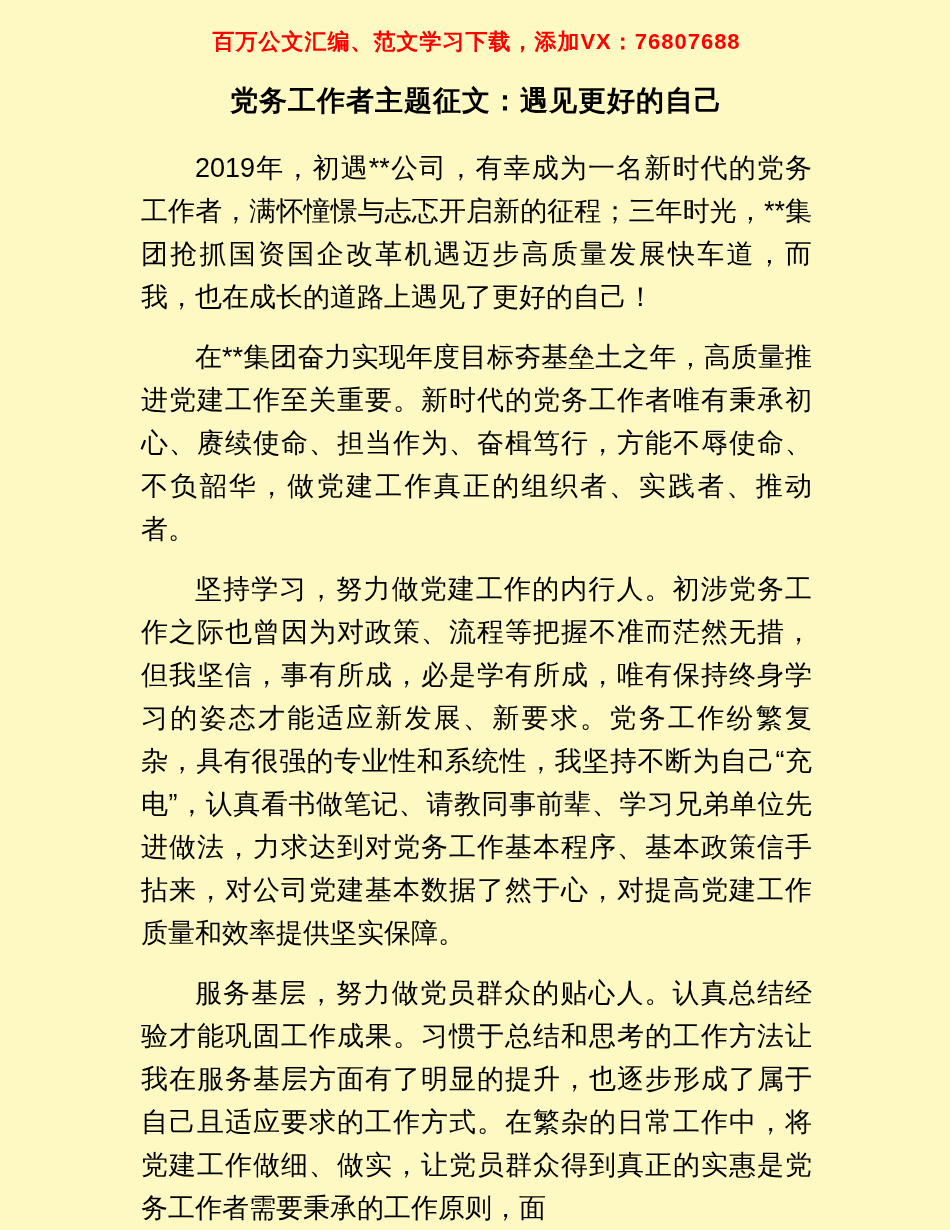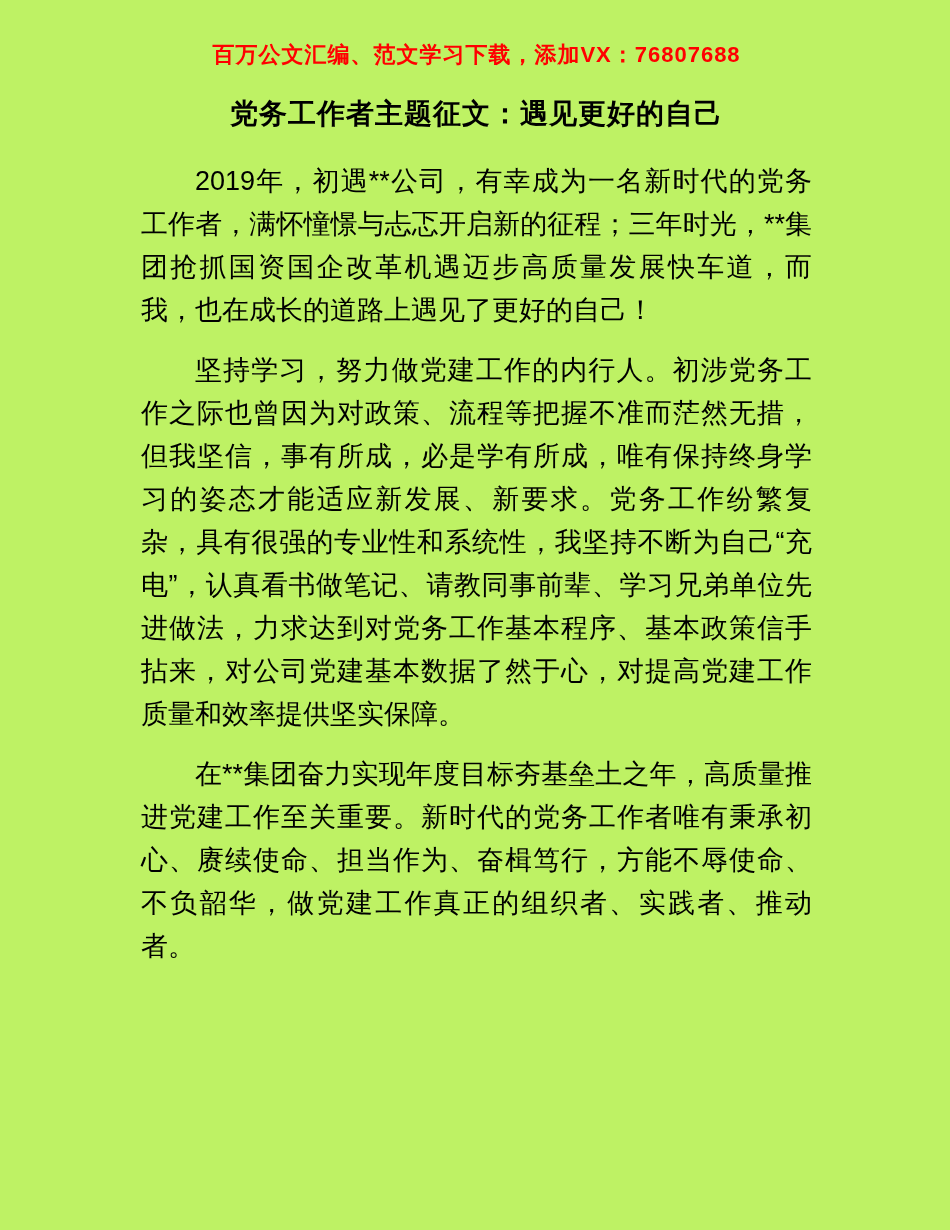--- a/index.html
+++ b/index.html
@@ -5,23 +5,23 @@
   html, body {
     margin: 0;
     padding: 0;
     background: #ffffff;
   }
   .page {
     position: relative;
     width: 950px;
     height: 1230px;
     box-sizing: border-box;
-    background: #bef264;
+    background: #fef9c3;
     color: #000000;
-    padding: 40px 134px 40px 137px;
+    padding: 27px 134px 40px 137px;
     font-family: "Liberation Sans", "DejaVu Sans", sans-serif;
     overflow: hidden;
   }
   .notice {
     color: #ff0000;
     font-size: 22px;
     font-weight: bold;
     text-align: center;
     letter-spacing: 1px;
     margin: 0 0 26px 0;
@@ -51,17 +51,18 @@
 </head>
 <body>
 
 <div class="page">
   <div class="notice">百万公文汇编、范文学习下载，添加VX：76807688</div>
 
   <h1 class="doc-title">党务工作者主题征文：遇见更好的自己</h1>
 
   <p class="para">2019年，初遇**公司，有幸成为一名新时代的党务工作者，满怀憧憬与忐忑开启新的征程；三年时光，**集团抢抓国资国企改革机遇迈步高质量发展快车道，而我，也在成长的道路上遇见了更好的自己！</p>
 
+  <p class="para">在**集团奋力实现年度目标夯基垒土之年，高质量推进党建工作至关重要。新时代的党务工作者唯有秉承初心、赓续使命、担当作为、奋楫笃行，方能不辱使命、不负韶华，做党建工作真正的组织者、实践者、推动者。</p>
+
   <p class="para">坚持学习，努力做党建工作的内行人。初涉党务工作之际也曾因为对政策、流程等把握不准而茫然无措，但我坚信，事有所成，必是学有所成，唯有保持终身学习的姿态才能适应新发展、新要求。党务工作纷繁复杂，具有很强的专业性和系统性，我坚持不断为自己“充电”，认真看书做笔记、请教同事前辈、学习兄弟单位先进做法，力求达到对党务工作基本程序、基本政策信手拈来，对公司党建基本数据了然于心，对提高党建工作质量和效率提供坚实保障。</p>
 
-  <p class="para">在**集团奋力实现年度目标夯基垒土之年，高质量推进党建工作至关重要。新时代的党务工作者唯有秉承初心、赓续使命、担当作为、奋楫笃行，方能不辱使命、不负韶华，做党建工作真正的组织者、实践者、推动者。</p>
-
+  <p class="para">服务基层，努力做党员群众的贴心人。认真总结经验才能巩固工作成果。习惯于总结和思考的工作方法让我在服务基层方面有了明显的提升，也逐步形成了属于自己且适应要求的工作方式。在繁杂的日常工作中，将党建工作做细、做实，让党员群众得到真正的实惠是党务工作者需要秉承的工作原则，面</p>
 </div>
 
 </body></html>

